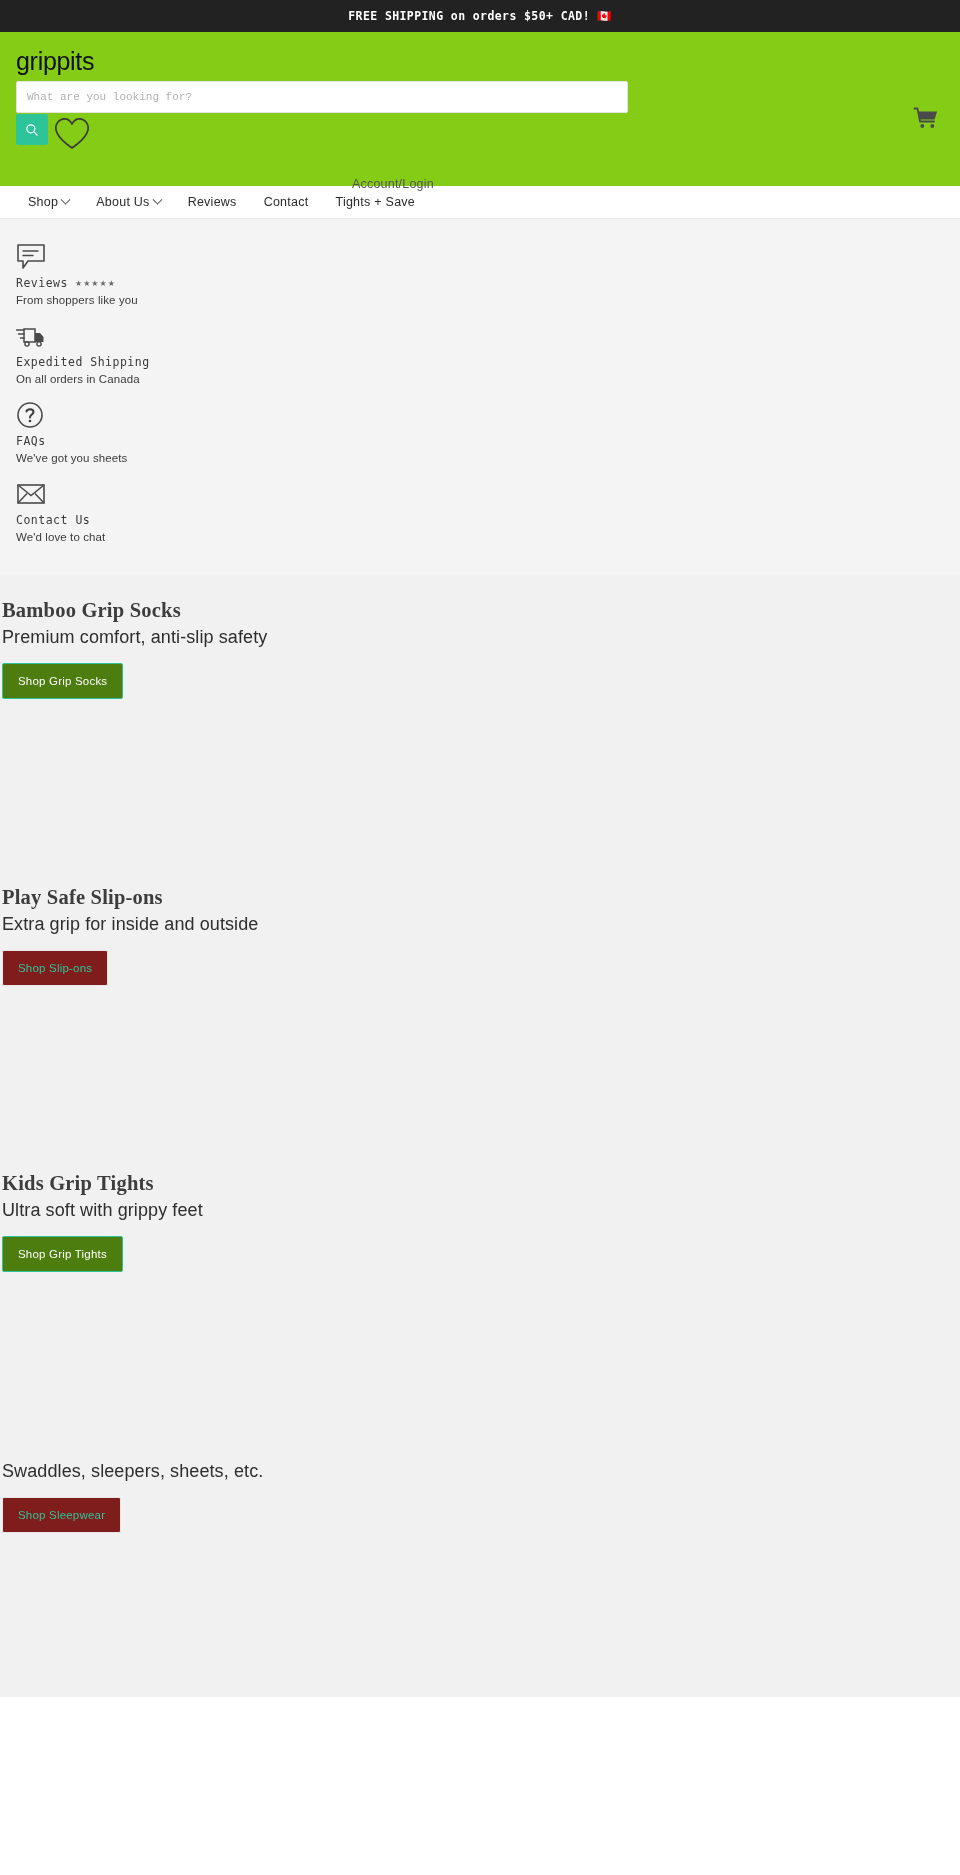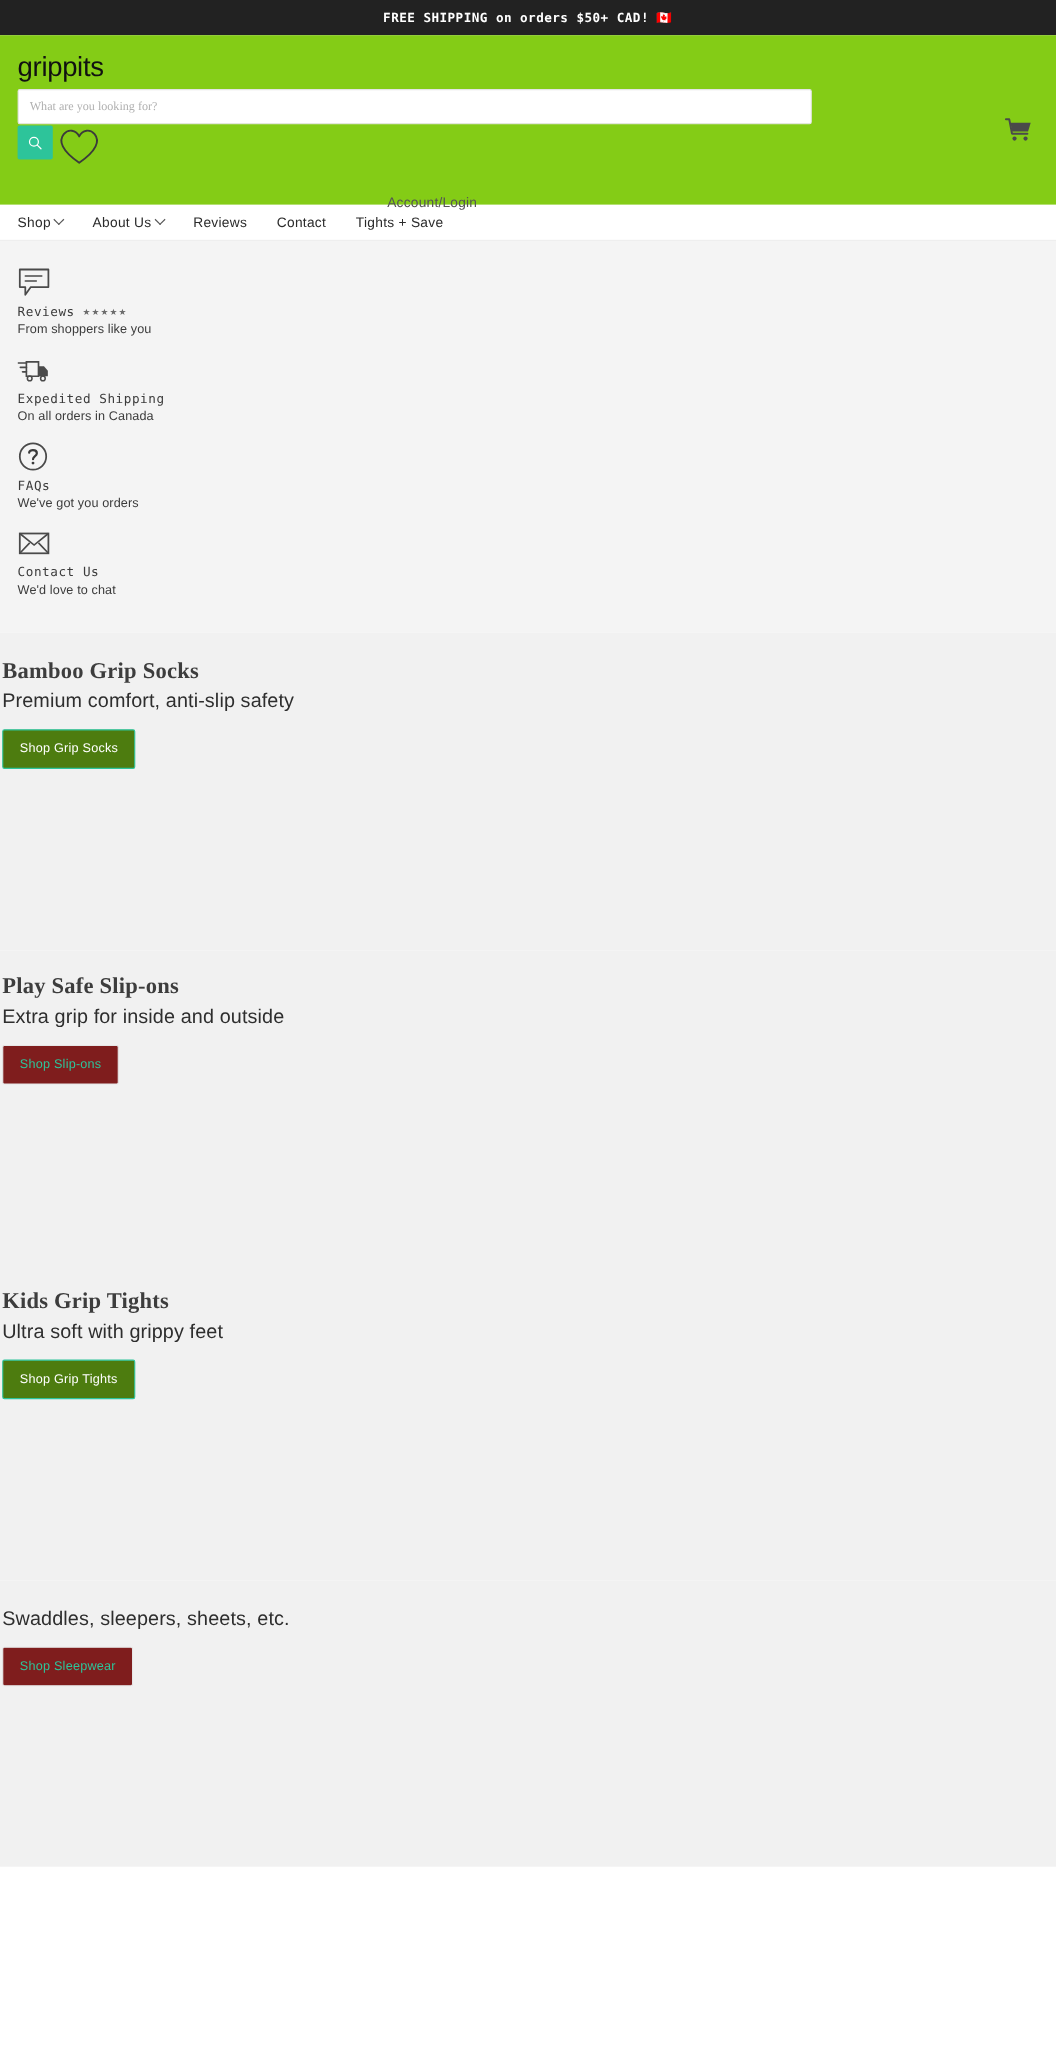--- a/index.html
+++ b/index.html
@@ -40,25 +40,25 @@
     font-weight: 400;
     color: #111111;
     letter-spacing: -.3px;
     line-height: 30px;
     height: 30px;
   }
 
   .search-row { position: relative; margin-top: 5px; }
   .search-input {
     display: block;
-    width: 722px;
+    width: 612px;
     height: 32px;
     border: 1px solid #e4e4e4;
     background: #ffffff;
-    font-family: Liberation Serif, serif;
+    font-family: Liberation Mono, monospace;
     font-size: 11px;
     color: #555555;
     padding: 0 10px;
     border-radius: 2px;
     outline: none;
   }
   .search-input::placeholder { color: #b0b0b0; font-size: 11px; }
 
   .search-btn {
     position: absolute;
@@ -104,21 +104,21 @@
     text-decoration: none;
   }
 
   
   .nav {
     background: #ffffff;
     border-bottom: 1px solid #ededed;
     height: 33px;
     display: flex;
     align-items: center;
-    padding: 0 16px;
+    padding: 0 28px;
     gap: 27px;
   }
   .nav-item {
     font-size: 12.5px;
     color: #2b2b2b;
     letter-spacing: .25px;
     display: flex;
     align-items: center;
     gap: 4px;
     cursor: pointer;
@@ -295,21 +295,21 @@
 
   <div class="vp">
     <svg class="vp-icon" viewBox="0 0 30 28">
       <circle cx="14" cy="14" r="12" fill="none" stroke="#4a4a4a" stroke-width="1.6"></circle>
       <path d="M10.5 10.5 C10.5 7.5 17.5 7.3 17.5 11 C17.5 13.6 14 13.6 14 16.5" fill="none" stroke="#3a3a3a" stroke-width="2" stroke-linecap="round"></path>
       <circle cx="14" cy="20" r="1.3" fill="#3a3a3a"></circle>
     </svg>
     <div class="vp-title">
       <span>FAQs</span>
     </div>
-    <div class="vp-sub">We've got you orders</div>
+    <div class="vp-sub">We've got you sheets</div>
   </div>
 
   <div class="vp">
     <svg class="vp-icon" viewBox="0 0 30 28">
       <rect x="2" y="5" width="26" height="18" fill="none" stroke="#4a4a4a" stroke-width="1.6"></rect>
       <path d="M2 5 L15 15.5 L28 5" fill="none" stroke="#4a4a4a" stroke-width="1.5"></path>
       <path d="M2 23 L11 13.5 M28 23 L19 13.5" fill="none" stroke="#4a4a4a" stroke-width="1.5"></path>
     </svg>
     <div class="vp-title">
       <span>Contact Us</span>

